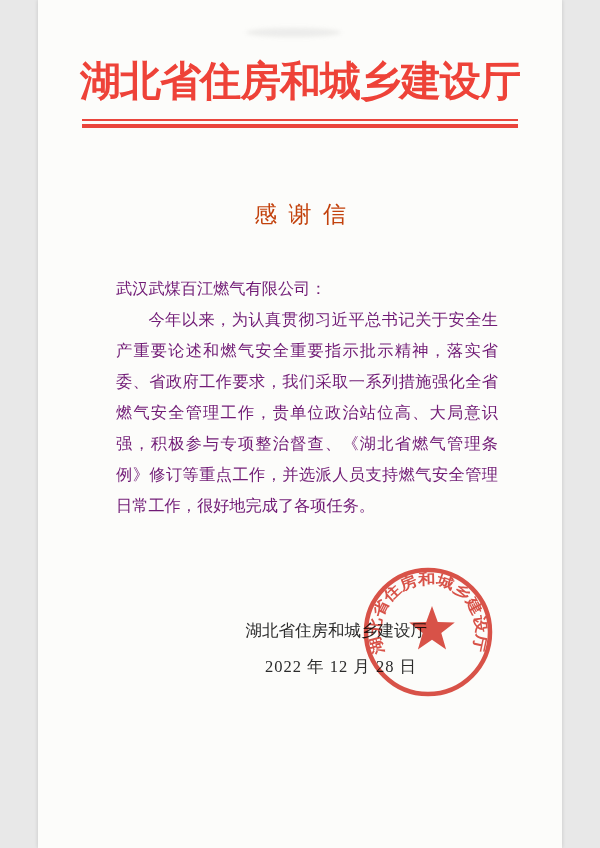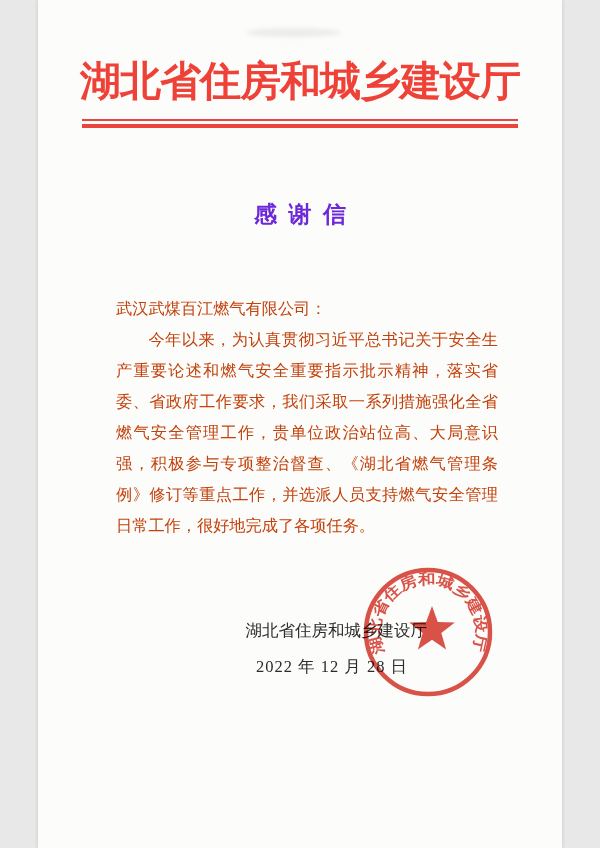--- a/index.html
+++ b/index.html
@@ -30,44 +30,44 @@
   }
   .rules{margin:14px 44px 0 44px;}
   .rule-thin{height:2px;background:#ea453c;}
   .rule-gap{height:3px;}
   .rule-thick{height:4px;background:#ea453c;}
   .doc-title{
     margin-top:74px;
     text-align:center;
     font-size:23px;
     line-height:26px;
-    font-weight:bold;
-    color:#6d28d9;
+    font-weight:normal;
+    color:#c2410c;
     white-space:pre;
   }
   .body{
-    margin-top:66px;
+    margin-top:46px;
     padding:0 64px 0 78px;
     font-size:16.2px;
     line-height:31px;
-    color:#c2410c;
+    color:#701a75;
     text-align:justify;
     text-justify:inter-character;
   }
   .salutation{margin:0;}
   .para{margin:0;text-indent:2em;}
   .signature{
     position:absolute;
     top:620px;right:135px;
     font-size:16.5px;line-height:22px;color:#2b2b2b;
     white-space:nowrap;
   }
   .date{
     position:absolute;
-    top:656px;right:154px;
+    top:656px;right:145px;
     font-size:16.5px;line-height:22px;color:#2b2b2b;
     letter-spacing:1px;
     white-space:nowrap;
     margin-left:32px;
   }
   .seal{
     position:absolute;
     left:320px;top:562px;
     width:140px;height:140px;
     mix-blend-mode:multiply;

